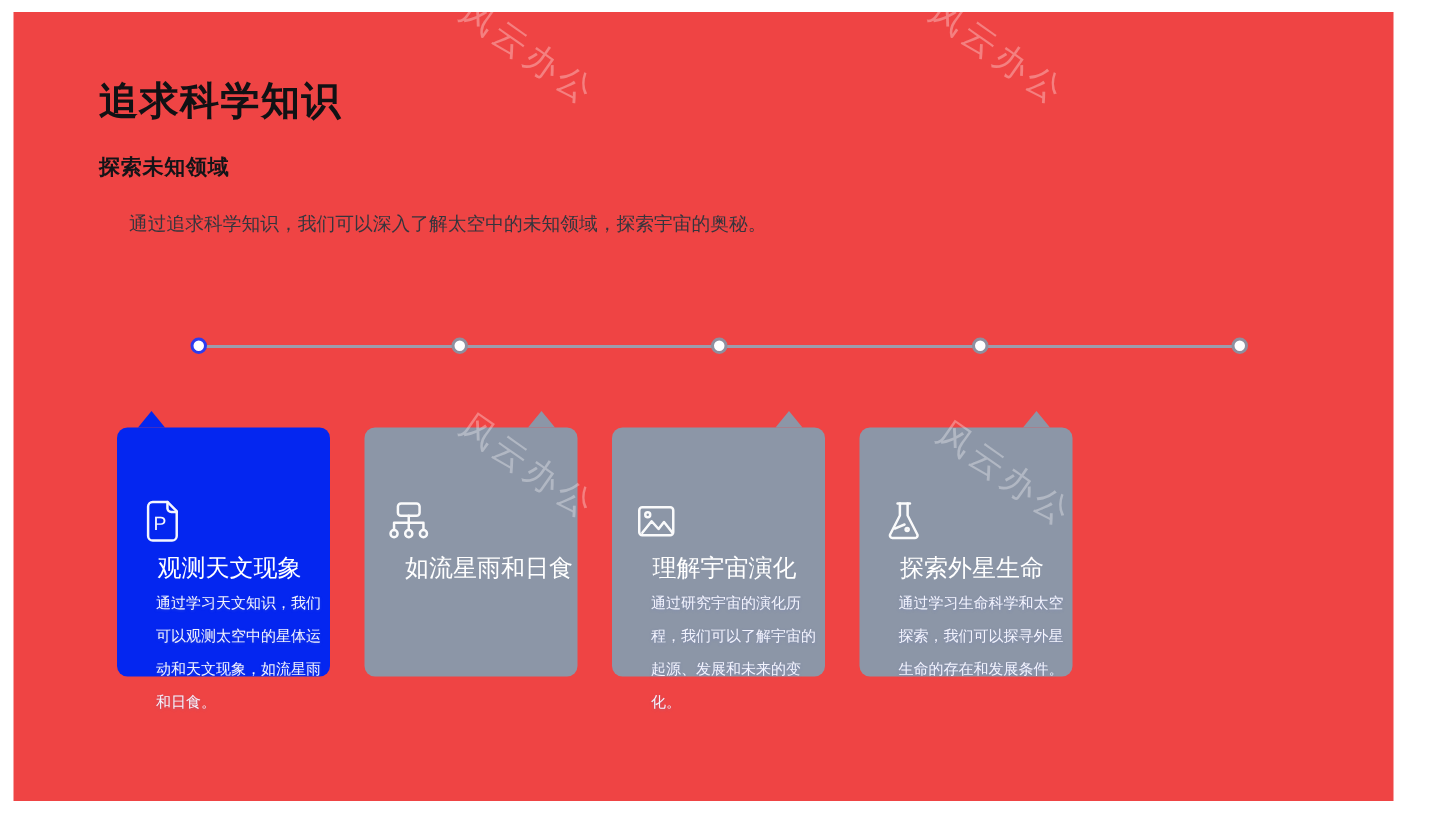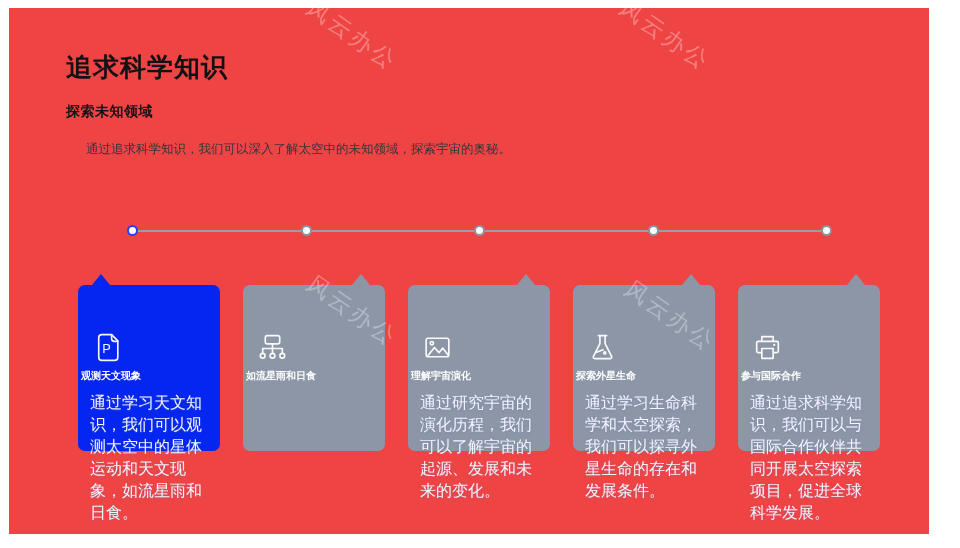--- a/index.html
+++ b/index.html
@@ -46,26 +46,26 @@
     border-left:9px solid transparent;border-right:9px solid transparent;
     border-bottom:11px solid var(--bg);
   }
   .card.active::before{left:14px;right:auto;}
   .card-1{left:69px;} .card-2{left:234px;} .card-3{left:399px;}
   .card-4{left:564px;} .card-5{left:729px;}
   .card-icon{position:absolute;left:13px;top:46px;width:33px;height:33px;}
   .card-icon svg{width:33px;height:33px;stroke:#ffffff;stroke-width:1.6;fill:none;
     stroke-linecap:round;stroke-linejoin:round;opacity:0.96;}
   .card-title{
-    position:absolute;left:3px;top:84px;font-size:10px;font-weight:700;
+    position:absolute;left:27px;top:84px;font-size:16px;font-weight:400;
     color:#ffffff;white-space:nowrap;
   }
   .card-desc{
-    position:absolute;left:12px;top:107px;width:118px;
-    font-size:16px;line-height:22px;color:#f3f4fe;
+    position:absolute;left:26px;top:107px;width:118px;
+    font-size:10px;line-height:22px;color:#f3f4fe;
     text-shadow:0 1px 2px rgba(110,120,200,0.35);
   }
   
   .watermark{
     position:absolute;z-index:5;font-size:23px;letter-spacing:3px;font-weight:400;
     color:rgba(255,255,255,0.32);transform:translate(-50%,-50%) rotate(35deg);
     white-space:nowrap;pointer-events:none;
   }
   .wm-a{left:343px;top:27px;} .wm-b{left:656px;top:27px;}
   .wm-c{left:343px;top:303px;} .wm-d{left:661px;top:308px;}
@@ -131,31 +131,19 @@
       <svg viewBox="0 0 32 32">
         <rect x="5" y="7" width="22" height="18" rx="2"></rect>
         <circle cx="10.5" cy="11.8" r="1.6"></circle>
         <path d="M7 23.5l6-7.5 4.5 5 3.5-4.5 5.5 7"></path>
       </svg>
     </span>
     <div class="card-title">理解宇宙演化</div>
     <div class="card-desc">通过研究宇宙的演化历程，我们可以了解宇宙的起源、发展和未来的变化。</div>
   </div>
 
-  <div class="card card-5">
-    <span class="card-icon">
-      <svg viewBox="0 0 32 32">
-        <path d="M10.5 10V5.5h11V10"></path>
-        <rect x="5.5" y="10" width="21" height="11" rx="1.5"></rect>
-        <circle cx="22.5" cy="13.5" r="1.1" fill="#ffffff" stroke="none"></circle>
-        <rect x="10.5" y="17" width="11" height="9.5" fill="#8c96a7"></rect>
-      </svg>
-    </span>
-    <div class="card-title">参与国际合作</div>
-    <div class="card-desc">通过追求科学知识，我们可以与国际合作伙伴共同开展太空探索项目，促进全球科学发展。</div>
-  </div>
 
   <span class="watermark wm-a">风云办公</span>
   <span class="watermark wm-b">风云办公</span>
   <span class="watermark wm-c">风云办公</span>
   <span class="watermark wm-d">风云办公</span>
 
 </div>
 
 </body></html>

